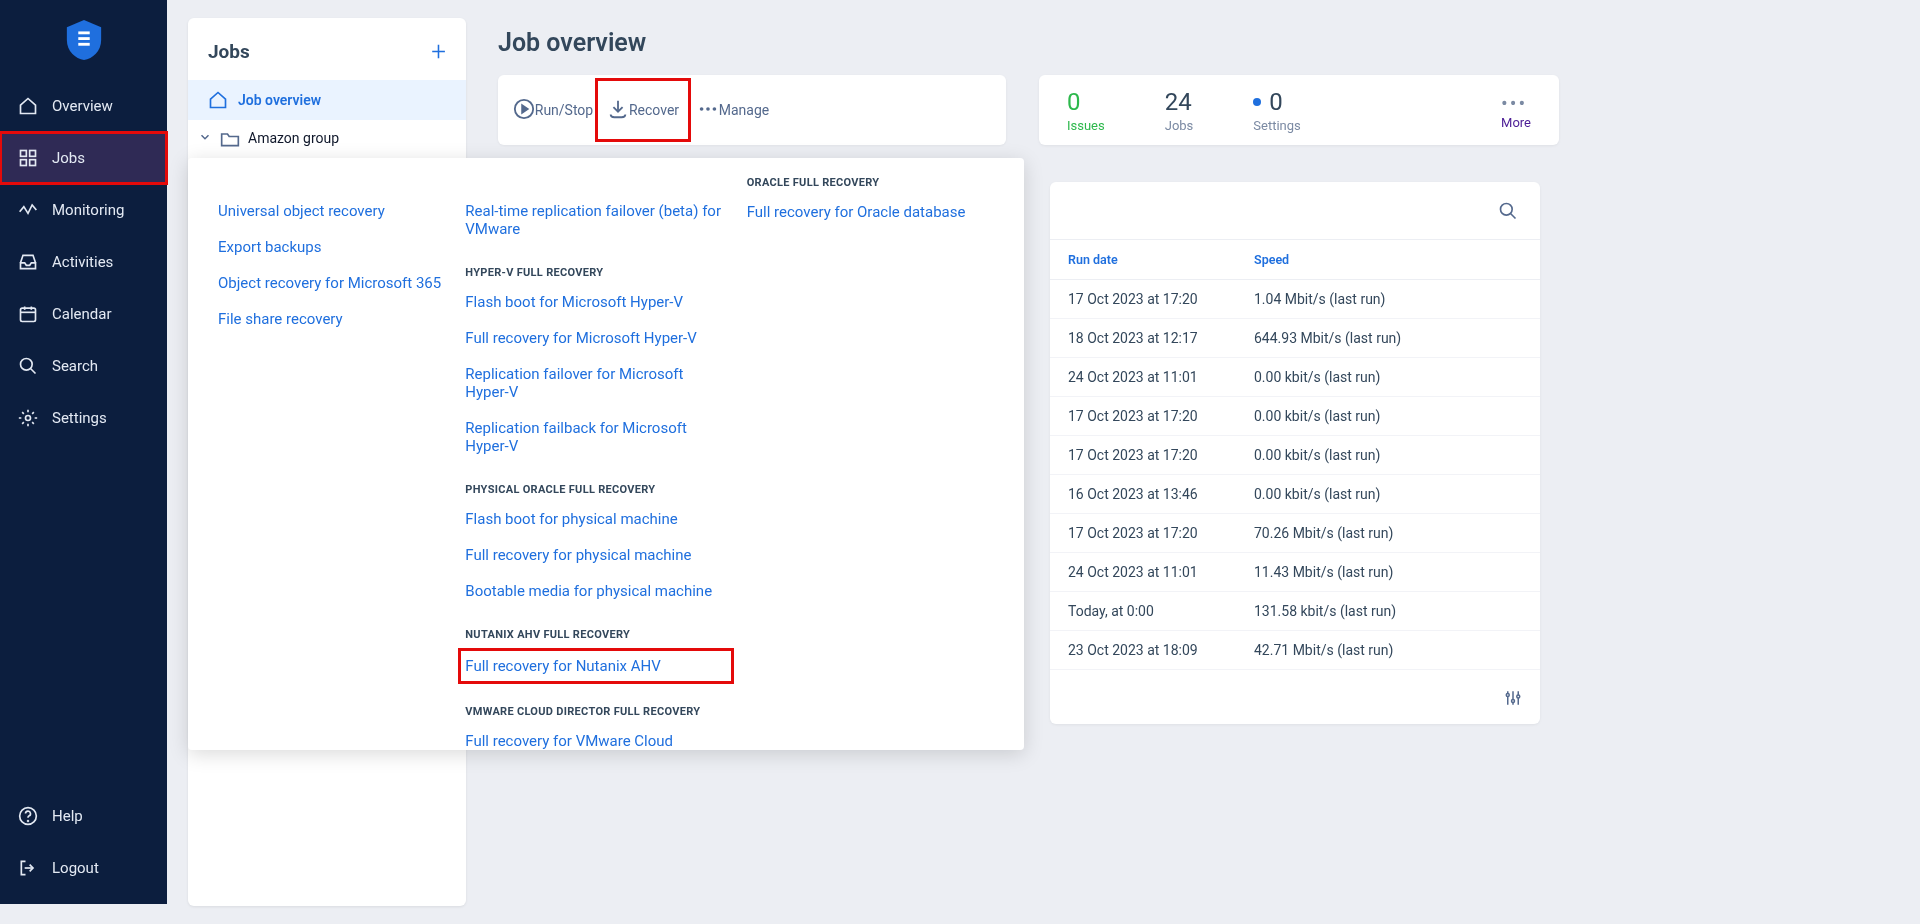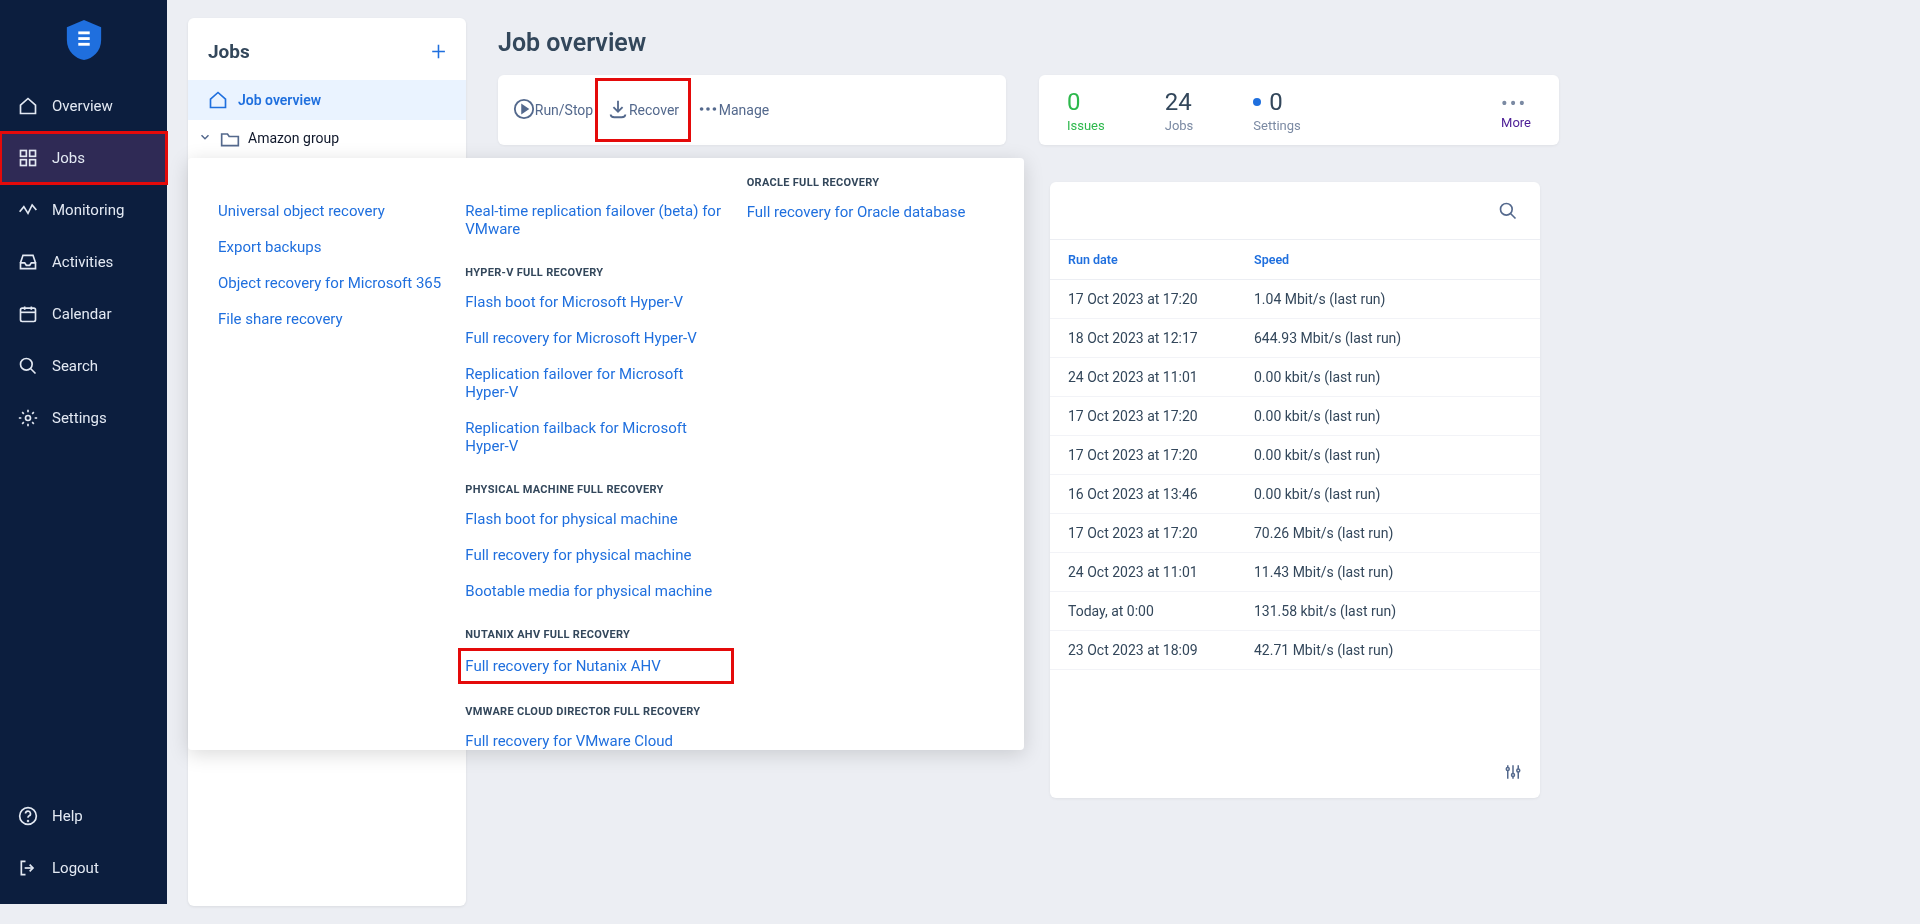--- a/index.html
+++ b/index.html
@@ -45,21 +45,21 @@
 .more-label { font-size:13px; color:#4c1d95; }
 
 .dropdown-panel { position:fixed; left:188px; top:158px; width:836px; height:592px; background:#fff; box-shadow:0 4px 20px rgba(0,0,0,.15); border-radius:4px; padding:14px 0 20px 0; overflow:hidden; }
 .dd-columns { display:flex; padding:0 30px; height:100%; }
 .dd-col { flex:1; padding-right:20px; }
 .dd-col.col2 { flex:1.15; }
 .dd-heading { font-size:11px; font-weight:700; letter-spacing:.3px; color:#33475b; margin:28px 0 14px 0; }
 .dd-link { display:block; margin:0 0 18px 0; color:#1f6fde; font-size:15px; cursor:pointer; }
 .dd-link.boxed { outline:3px solid #e40a0a; outline-offset:4px; padding:2px 0; }
 
-.table-card { position:fixed; left:1050px; top:182px; width:490px; height:616px; background:#fff; border-radius:6px; box-shadow:0 1px 3px rgba(0,0,0,.06); }
+.table-card { position:fixed; left:1050px; top:182px; width:490px; height:542px; background:#fff; border-radius:6px; box-shadow:0 1px 3px rgba(0,0,0,.06); }
 .table-search { height:58px; border-bottom:1px solid #eceef3; display:flex; align-items:center; justify-content:flex-end; padding-right:22px; }
 .table-header { display:flex; padding:12px 18px; border-bottom:1px solid #eceef3; font-size:12.5px; font-weight:600; color:#1f6fde; }
 .col-date { width:186px; }
 .col-speed { flex:1; }
 .table-body { }
 .table-row { display:flex; align-items:center; padding:11px 18px; border-bottom:1px solid #f2f3f7; font-size:14px; color:#33475b; }
 .settings-icon-btn { position:absolute; right:18px; bottom:14px; color:#54698d; cursor:pointer; }
 </style>
 </head>
 <body>
@@ -294,21 +294,21 @@
       <a class="dd-link">File share recovery</a>
     </div>
     <div class="dd-col col2">
       <div style="height:30px;"></div>
       <a class="dd-link">Real-time replication failover (beta) for VMware</a>
       <div class="dd-heading">HYPER-V FULL RECOVERY</div>
       <a class="dd-link">Flash boot for Microsoft Hyper-V</a>
       <a class="dd-link">Full recovery for Microsoft Hyper-V</a>
       <a class="dd-link">Replication failover for Microsoft Hyper-V</a>
       <a class="dd-link">Replication failback for Microsoft Hyper-V</a>
-      <div class="dd-heading">PHYSICAL MACHINE FULL RECOVERY</div>
+      <div class="dd-heading">PHYSICAL ORACLE FULL RECOVERY</div>
       <a class="dd-link">Flash boot for physical machine</a>
       <a class="dd-link">Full recovery for physical machine</a>
       <a class="dd-link">Bootable media for physical machine</a>
       <div class="dd-heading">NUTANIX AHV FULL RECOVERY</div>
       <a class="dd-link boxed">Full recovery for Nutanix AHV</a>
       <div class="dd-heading">VMWARE CLOUD DIRECTOR FULL RECOVERY</div>
       <a class="dd-link">Full recovery for VMware Cloud Director</a>
     </div>
     <div class="dd-col">
       <div class="dd-heading" style="margin-top:4px;">ORACLE FULL RECOVERY</div>

